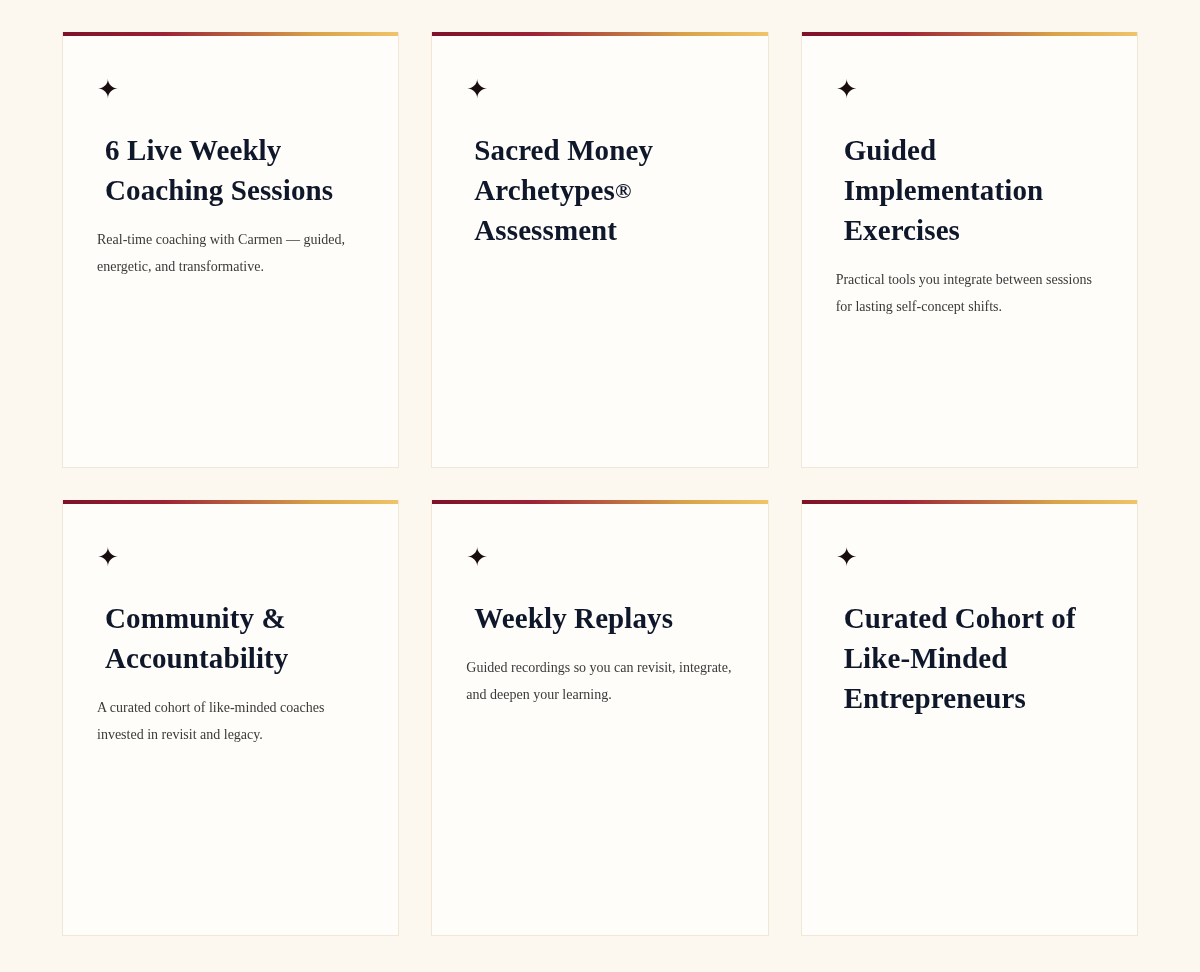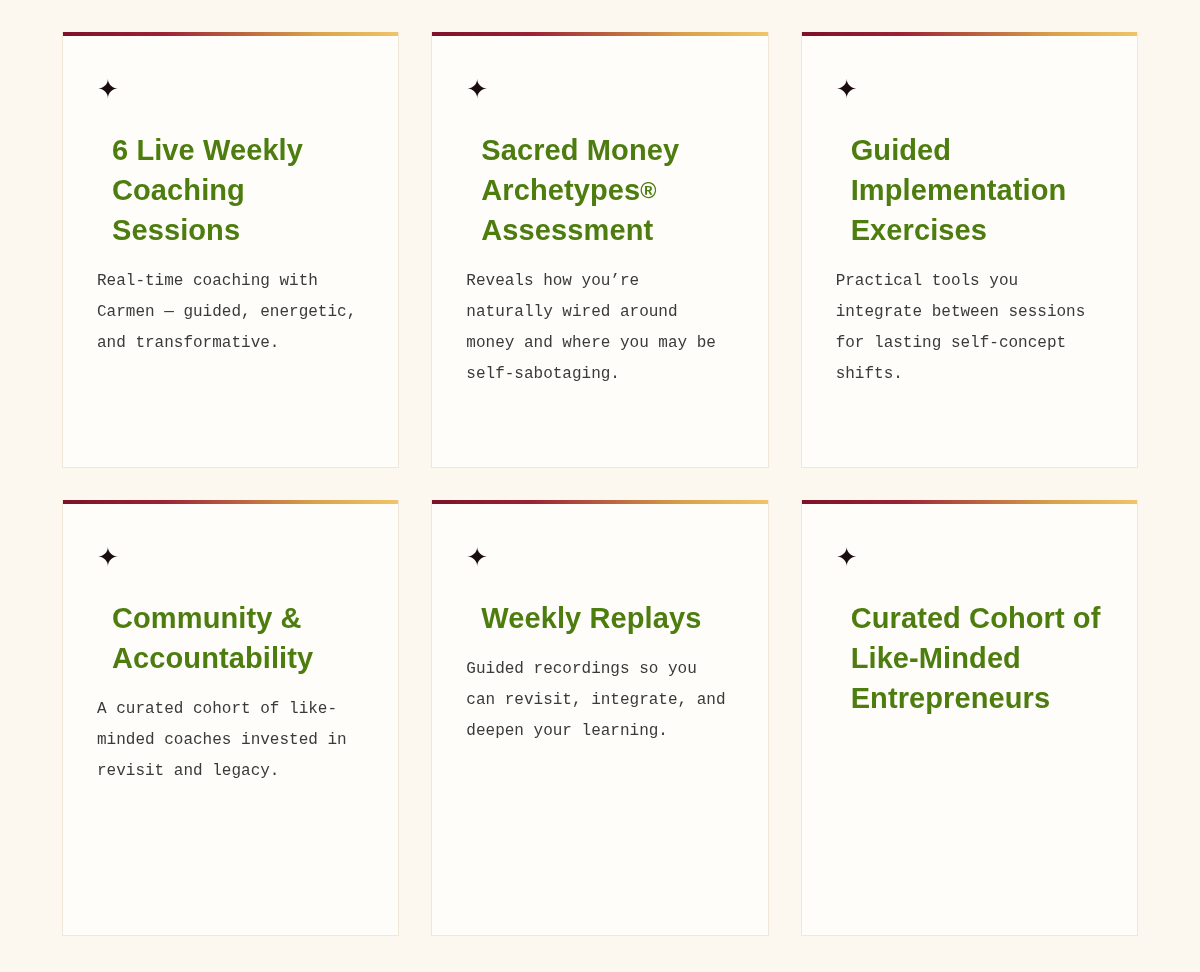--- a/index.html
+++ b/index.html
@@ -42,55 +42,54 @@
   }
   .card-icon {
     font-size: 26px;
     line-height: 1;
     color: #1a0d10;
     margin-bottom: 26px;
     display: block;
     height: 28px;
   }
   .card-title {
-    font-family: Liberation Sans, sans-serif;
+    font-family: Liberation Serif, serif;
     font-weight: bold;
     font-size: 29px;
     line-height: 1.38;
-    color: #4d7c0f;
-    margin: 0 0 16px 15px;
+    color: #0f172a;
+    margin: 0 0 16px 8px;
     letter-spacing: 0.1px;
   }
   .card-title .reg {
     font-size: 22px;
     vertical-align: 2px;
   }
   .card-body {
-    font-family: Liberation Mono, monospace;
-    font-size: 16px;
+    font-family: Liberation Serif, serif;
+    font-size: 14px;
     line-height: 1.93;
     color: #3a3a3a;
     margin: 0;
   }
 </style>
 </head>
 <body>
 
 <div class="grid">
 
   <div class="card">
     <span class="card-icon">✦</span>
     <h3 class="card-title">6 Live Weekly Coaching Sessions</h3>
     <p class="card-body">Real-time coaching with Carmen — guided, energetic, and transformative.</p>
   </div>
 
   <div class="card">
     <span class="card-icon">✦</span>
     <h3 class="card-title">Sacred Money Archetypes<span class="reg">®</span> Assessment</h3>
-    <p class="card-body">Reveals how you’re naturally wired around money and where you may be self-sabotaging.</p>
   </div>
 
   <div class="card">
     <span class="card-icon">✦</span>
     <h3 class="card-title">Guided Implementation Exercises</h3>
     <p class="card-body">Practical tools you integrate between sessions for lasting self-concept shifts.</p>
   </div>
 
   <div class="card">
     <span class="card-icon">✦</span>

